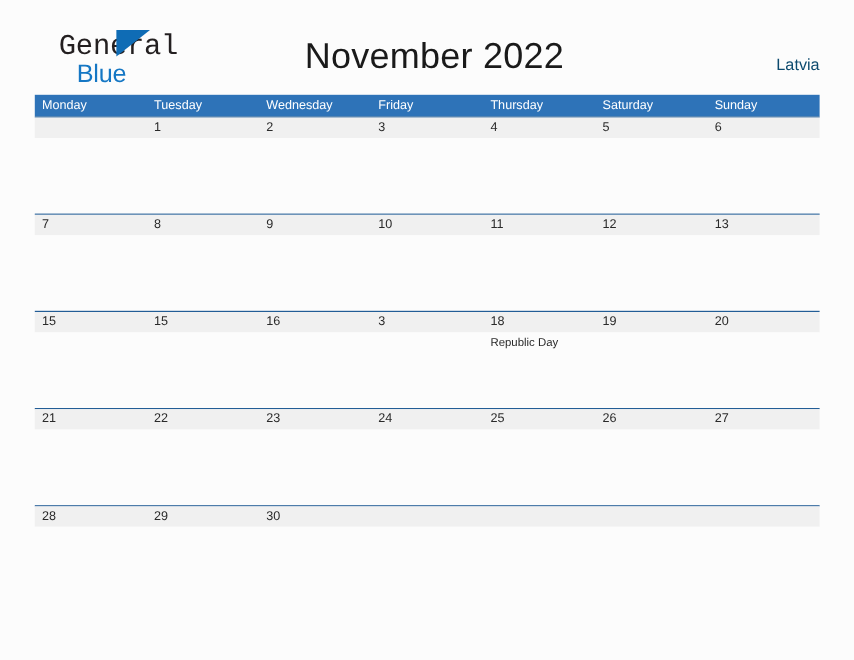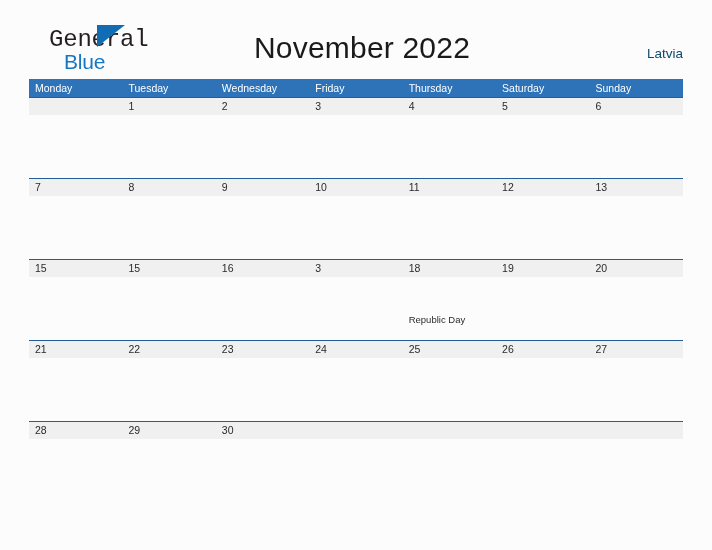--- a/index.html
+++ b/index.html
@@ -144,21 +144,20 @@
     padding-left: 6px;
     box-sizing: border-box;
     font-size: 9.5px;
     line-height: 13px;
     color: #2a2a2a;
     padding-top: 2px;
     font-family: "Liberation Sans", sans-serif;
   }
   .week .event-item {
     white-space: nowrap;
-    margin-top: 34px;
   }
 
   
   .h-row { height: 63px; }
   .h-row-last { height: 13px; }
 </style>
 </head>
 <body>
 
 <div class="topbar">

